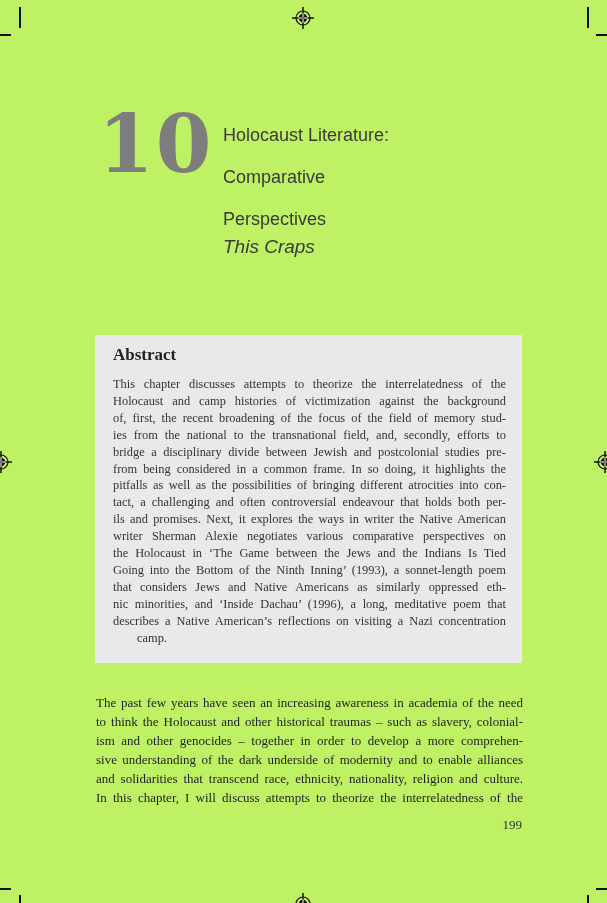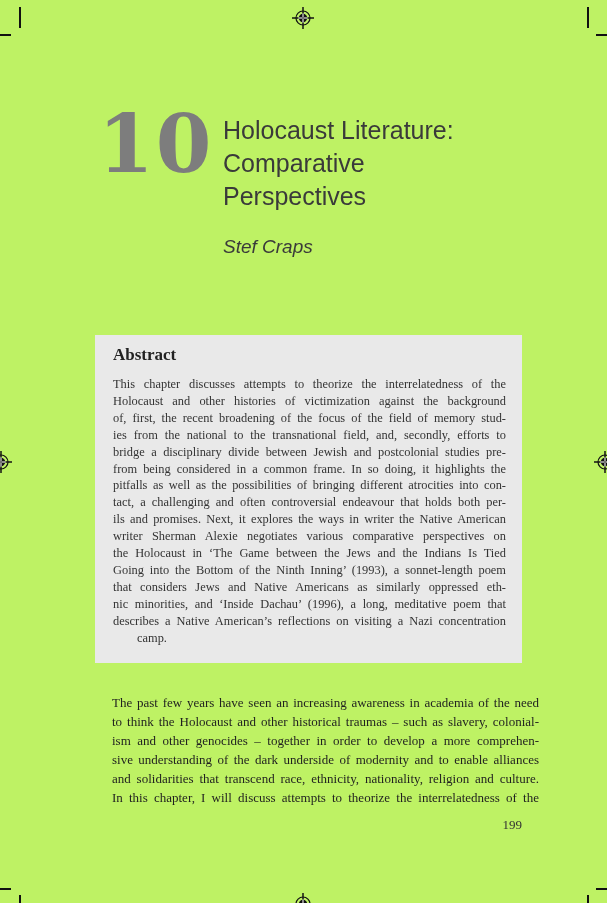--- a/index.html
+++ b/index.html
@@ -41,21 +41,21 @@
     position:absolute;left:98px;top:108px;
     font-family:"DejaVu Serif", serif;
     font-weight:bold;
     font-size:80px;line-height:72px;
     color:var(--chapter-number);
     letter-spacing:2px;
   }
   .chapter-title{
     position:absolute;left:223px;top:114px;width:300px;
     font-family:"Liberation Sans", sans-serif;
-    font-size:25px;line-height:33px;
+    font-size:18px;line-height:42px;
     color:var(--title-text);
     white-space:pre-line;
   }
   .chapter-author{
     position:absolute;left:223px;top:236px;
     font-family:"Liberation Sans", sans-serif;
     font-style:italic;
     font-size:19px;
     color:var(--title-text);
   }
@@ -73,21 +73,21 @@
     font-size:17px;line-height:17px;
     color:#222222;
     margin:0 0 13px 0;
   }
   .abstract-lines{
     font-size:12.4px;line-height:16.9px;
     color:var(--abstract-text);
   }
   
   .body-paragraph{
-    position:absolute;left:112px;top:693px;width:427px;
+    position:absolute;left:96px;top:693px;width:427px;
     font-size:13px;line-height:19.1px;
     color:var(--body-text);
   }
   .tline{
     text-align:justify;
     text-align-last:justify;
     white-space:normal;
   }
   .tline.flush{text-align-last:left;margin-left:24px;}
   
@@ -150,27 +150,27 @@
         <line x1="-4.8" y1="0" x2="4.8" y2="0" stroke="#fff" stroke-width="1.6"></line>
         <line x1="0" y1="-4.8" x2="0" y2="4.8" stroke="#fff" stroke-width="1.6"></line>
         <line x1="-11" y1="0" x2="11" y2="0" stroke="#111" stroke-width="0.7"></line>
         <line x1="0" y1="-11" x2="0" y2="11" stroke="#111" stroke-width="0.7"></line>
       </svg></span>
 
   <div class="chapter-number">10</div>
   <div class="chapter-title">Holocaust Literature:
 Comparative
 Perspectives</div>
-  <div class="chapter-author">Stef Craps</div>
+  <div class="chapter-author">This Craps</div>
 
   <div class="abstract-box">
     <div class="abstract-heading">Abstract</div>
     <div class="abstract-lines">
         <div class="tline">This chapter discusses attempts to theorize the interrelatedness of the</div>
-        <div class="tline">Holocaust and other histories of victimization against the background</div>
+        <div class="tline">Holocaust and camp histories of victimization against the background</div>
         <div class="tline">of, first, the recent broadening of the focus of the field of memory stud-</div>
         <div class="tline">ies from the national to the transnational field, and, secondly, efforts to</div>
         <div class="tline">bridge a disciplinary divide between Jewish and postcolonial studies pre-</div>
         <div class="tline">from being considered in a common frame. In so doing, it highlights the</div>
         <div class="tline">pitfalls as well as the possibilities of bringing different atrocities into con-</div>
         <div class="tline">tact, a challenging and often controversial endeavour that holds both per-</div>
         <div class="tline">ils and promises. Next, it explores the ways in writer the Native American</div>
         <div class="tline">writer Sherman Alexie negotiates various comparative perspectives on</div>
         <div class="tline">the Holocaust in ‘The Game between the Jews and the Indians Is Tied</div>
         <div class="tline">Going into the Bottom of the Ninth Inning’ (1993), a sonnet-length poem</div>

